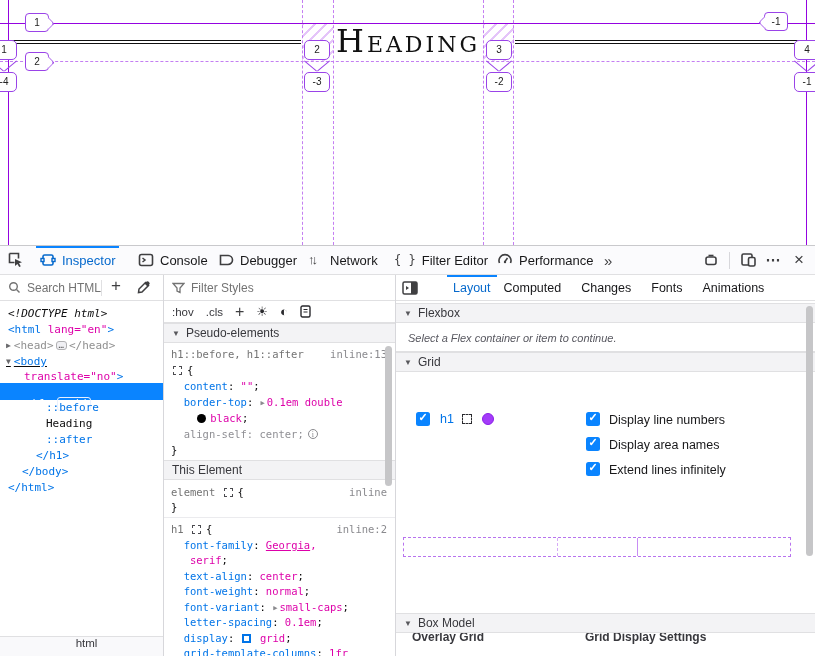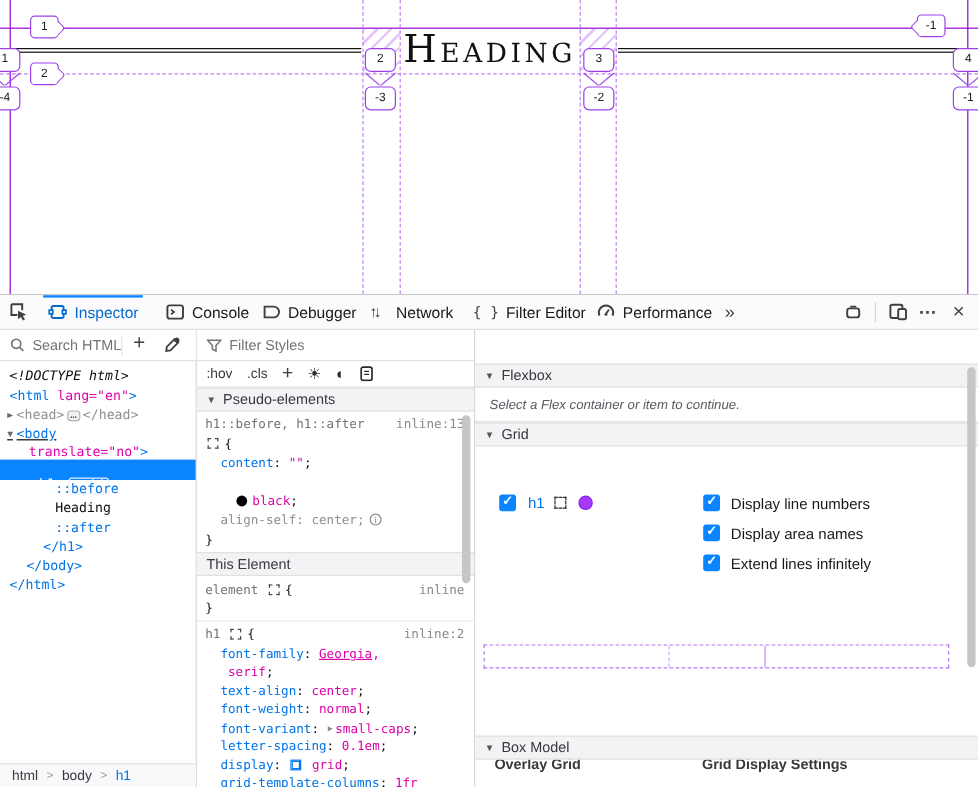--- a/index.html
+++ b/index.html
@@ -69,21 +69,21 @@
   .k-black { color:#0c0c0d; }
   .k-white { color:#fff; }
   .k-exp { color:#6a6a6d; font-size:8px; vertical-align:1px; padding-right:3px; }
   .k-exp-w { color:#fff; font-size:8px; vertical-align:1px; padding-right:3px; }
   .k-badge-dots { display:inline-block; background:#f0f0f4; border:1px solid #b1b1b3; border-radius:3px;
                   color:#585858; line-height:7px; height:9px; padding:0 2px; font-size:9px; margin:0 2px; vertical-align:1px; }
   .k-badge-grid { display:inline-block; border:1px solid #e8f0fe; border-radius:3px; color:#fff;
                   font-size:10px; line-height:12px; padding:0 4px; margin-left:5px; }
   .crumbbar { position:absolute; left:0; bottom:0; width:163px; height:20px; background:#f9f9fb;
               border-top:1px solid #e0e0e2; display:flex; align-items:center; padding-left:10px; gap:7px;
-              font-size:11.5px; color:#38383d; }
+              font-size:11.5px; color:#38383d;flex-direction:column; }
   .crumb-sep { color:#9b9b9e; font-size:10px; }
   .crumb-cur { color:#0074e8; }
 
   
   .code-line { position:absolute; left:171px; width:216px; height:16px; line-height:16px; white-space:pre;
                font-family:"DejaVu Sans Mono","Liberation Mono",monospace; font-size:10.5px; color:#0c0c0d; }
   .loc { float:right; color:#8a8a8e; }
   .k-sel { color:#737373; }
   .k-prop { color:#0074e8; }
   .k-val { color:#dd00a9; }
@@ -338,20 +338,21 @@
     </div>
 
     <div class="sect-head" style="left:164px; top:77px; width:231px;">
       <span class="tri">▼</span>
       <span>Pseudo-elements</span>
     </div>
 
     <div class="code-line" style="top:100px;"><span class="loc">inline:13</span><span><span class="tk k-sel">h1::before, h1::after</span></span></div>
     <div class="code-line" style="top:116px;"><span class="tk k-icon-target"></span><span class="tk k-black">{</span></div>
     <div class="code-line" style="top:132px;"><span class="tk ">  </span><span class="tk k-prop">content</span><span class="tk k-black">: </span><span class="tk k-val">""</span><span class="tk k-black">;</span></div>
+    <div class="code-line" style="top:148px;"><span class="tk ">  </span><span class="tk k-prop">border-top</span><span class="tk k-black">: </span><span class="tk k-tri">▶</span><span class="tk k-val">0.1em double</span></div>
     <div class="code-line" style="top:164px;"><span class="tk ">    </span><span class="tk k-swatch-black"></span><span class="tk k-val">black</span><span class="tk k-black">;</span></div>
     <div class="code-line" style="top:180px;"><span class="tk ">  </span><span class="tk k-dim">align-self: center;</span><span class="tk k-info"></span></div>
     <div class="code-line" style="top:196px;"><span class="tk k-black">}</span></div>
 
     <div class="sect-head" style="left:164px; top:214px; width:231px;">
       <span>This Element</span>
     </div>
 
     <div class="code-line" style="top:238px;"><span class="loc">inline</span><span><span class="tk k-sel">element </span><span class="tk k-icon-target"></span><span class="tk k-black">{</span></span></div>
     <div class="code-line" style="top:253px;"><span class="tk k-black">}</span></div>
@@ -362,20 +363,34 @@
     <div class="code-line" style="top:306px;"><span class="tk ">   </span><span class="tk k-val">serif</span><span class="tk k-black">;</span></div>
     <div class="code-line" style="top:322px;"><span class="tk ">  </span><span class="tk k-prop">text-align</span><span class="tk k-black">: </span><span class="tk k-val">center</span><span class="tk k-black">;</span></div>
     <div class="code-line" style="top:337px;"><span class="tk ">  </span><span class="tk k-prop">font-weight</span><span class="tk k-black">: </span><span class="tk k-val">normal</span><span class="tk k-black">;</span></div>
     <div class="code-line" style="top:353px;"><span class="tk ">  </span><span class="tk k-prop">font-variant</span><span class="tk k-black">: </span><span class="tk k-tri">▶</span><span class="tk k-val">small-caps</span><span class="tk k-black">;</span></div>
     <div class="code-line" style="top:368px;"><span class="tk ">  </span><span class="tk k-prop">letter-spacing</span><span class="tk k-black">: </span><span class="tk k-val">0.1em</span><span class="tk k-black">;</span></div>
     <div class="code-line" style="top:384px;"><span class="tk ">  </span><span class="tk k-prop">display</span><span class="tk k-black">: </span><span class="tk k-icon-grid"></span><span class="tk k-val"> grid</span><span class="tk k-black">;</span></div>
     <div class="code-line" style="top:399px;"><span class="tk ">  </span><span class="tk k-prop">grid-template-columns</span><span class="tk k-black">: </span><span class="tk k-val">1fr</span></div>
 
     <div class="sb" style="left:385px; top:100px; height:140px;"></div>
 
+    <div class="subhead" style="left:396px; width:419px; padding-left:6px;">
+      <span style="margin-right:10px;">
+        <svg width="16" height="14" viewBox="0 0 16 14">
+            <rect x="1" y="1" width="14" height="12" rx="1.5" fill="none" stroke="#3f3f41" stroke-width="1.5"></rect>
+            <rect x="9" y="1" width="6" height="12" fill="#3f3f41"></rect>
+            <path d="M4 5l3 2-3 2z" fill="#3f3f41"></path>
+          </svg>
+      </span>
+      <span class="lp-tab active" style="left:25px; position:relative; top:0;">Layout</span>
+      <span class="lp-tab" style="position:relative; margin-left:38px;">Computed</span>
+      <span class="lp-tab" style="position:relative; margin-left:20px;">Changes</span>
+      <span class="lp-tab" style="position:relative; margin-left:20px;">Fonts</span>
+      <span class="lp-tab" style="position:relative; margin-left:20px;">Animations</span>
+    </div>
 
     <div class="sect-head" style="left:396px; top:57px; width:419px;">
       <span class="tri">▼</span>
       <span>Flexbox</span>
     </div>
     <div style="position:absolute; left:396px; top:78px; width:419px; height:28px; border-bottom:1px solid #e0e0e2; display:flex; align-items:center; padding-left:12px;">
       <span class="flex-msg">Select a Flex container or item to continue.</span>
     </div>
     <div class="sect-head" style="left:396px; top:106px; width:419px;">
       <span class="tri">▼</span>

